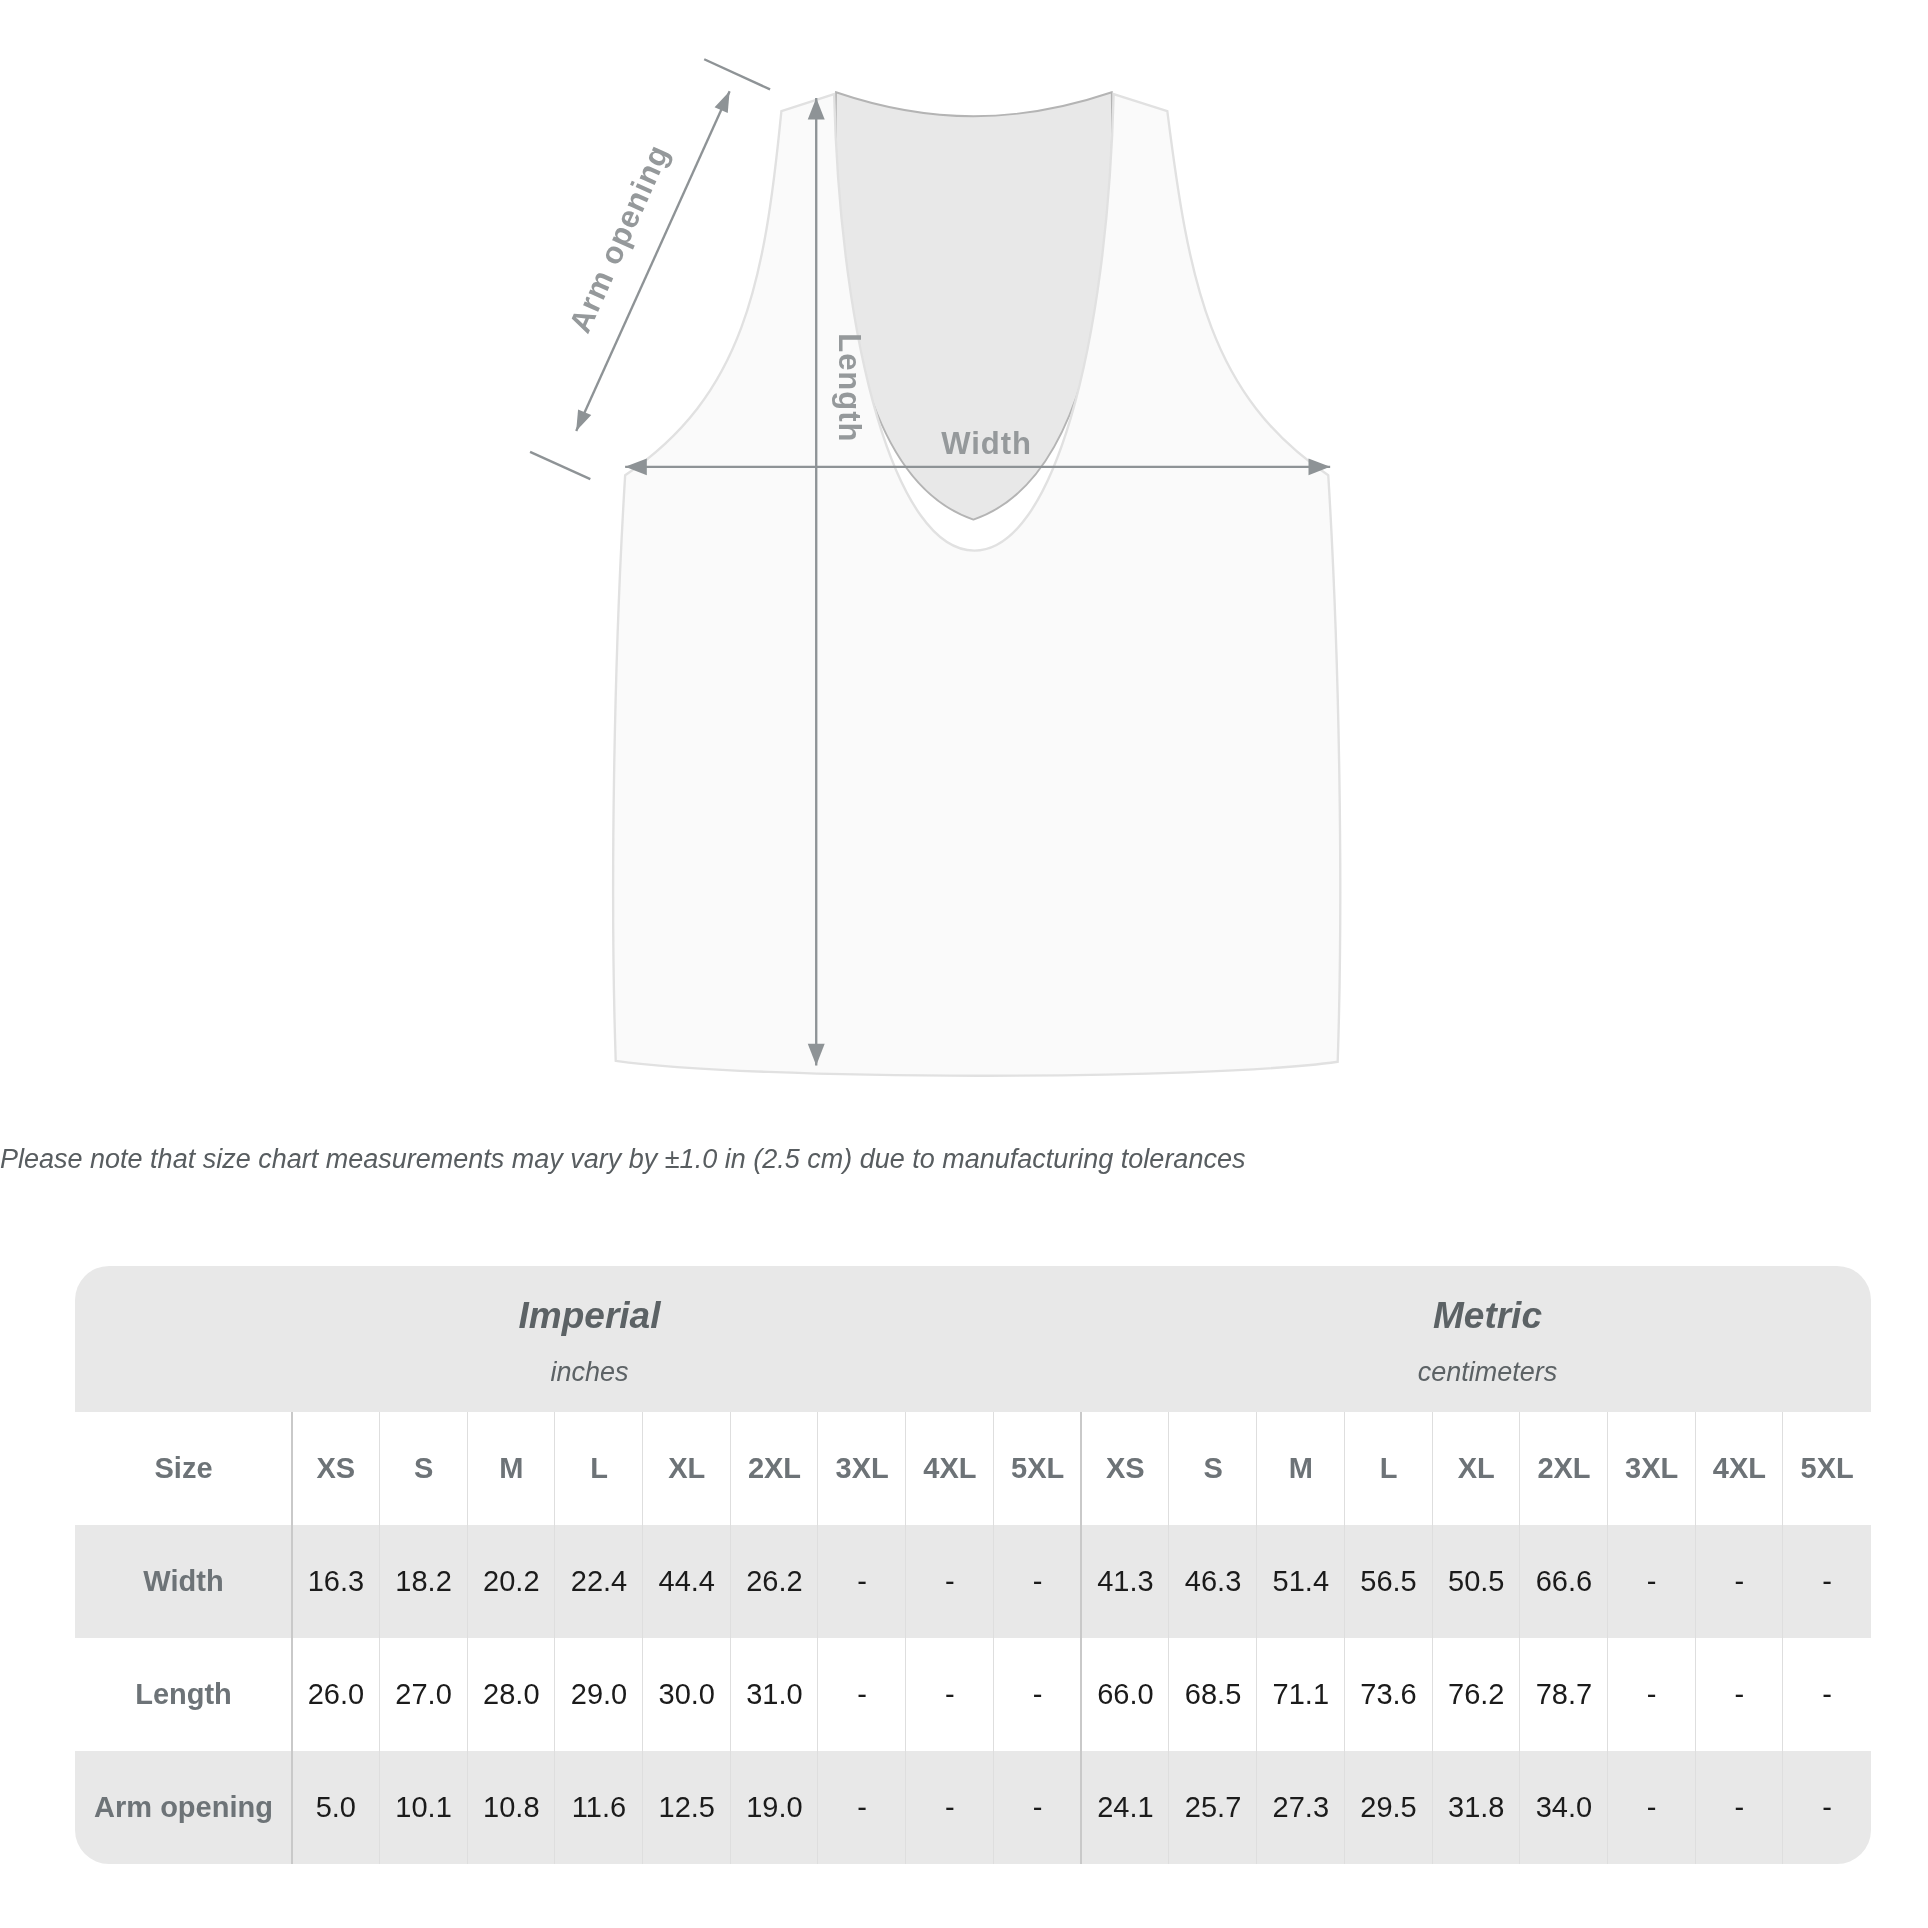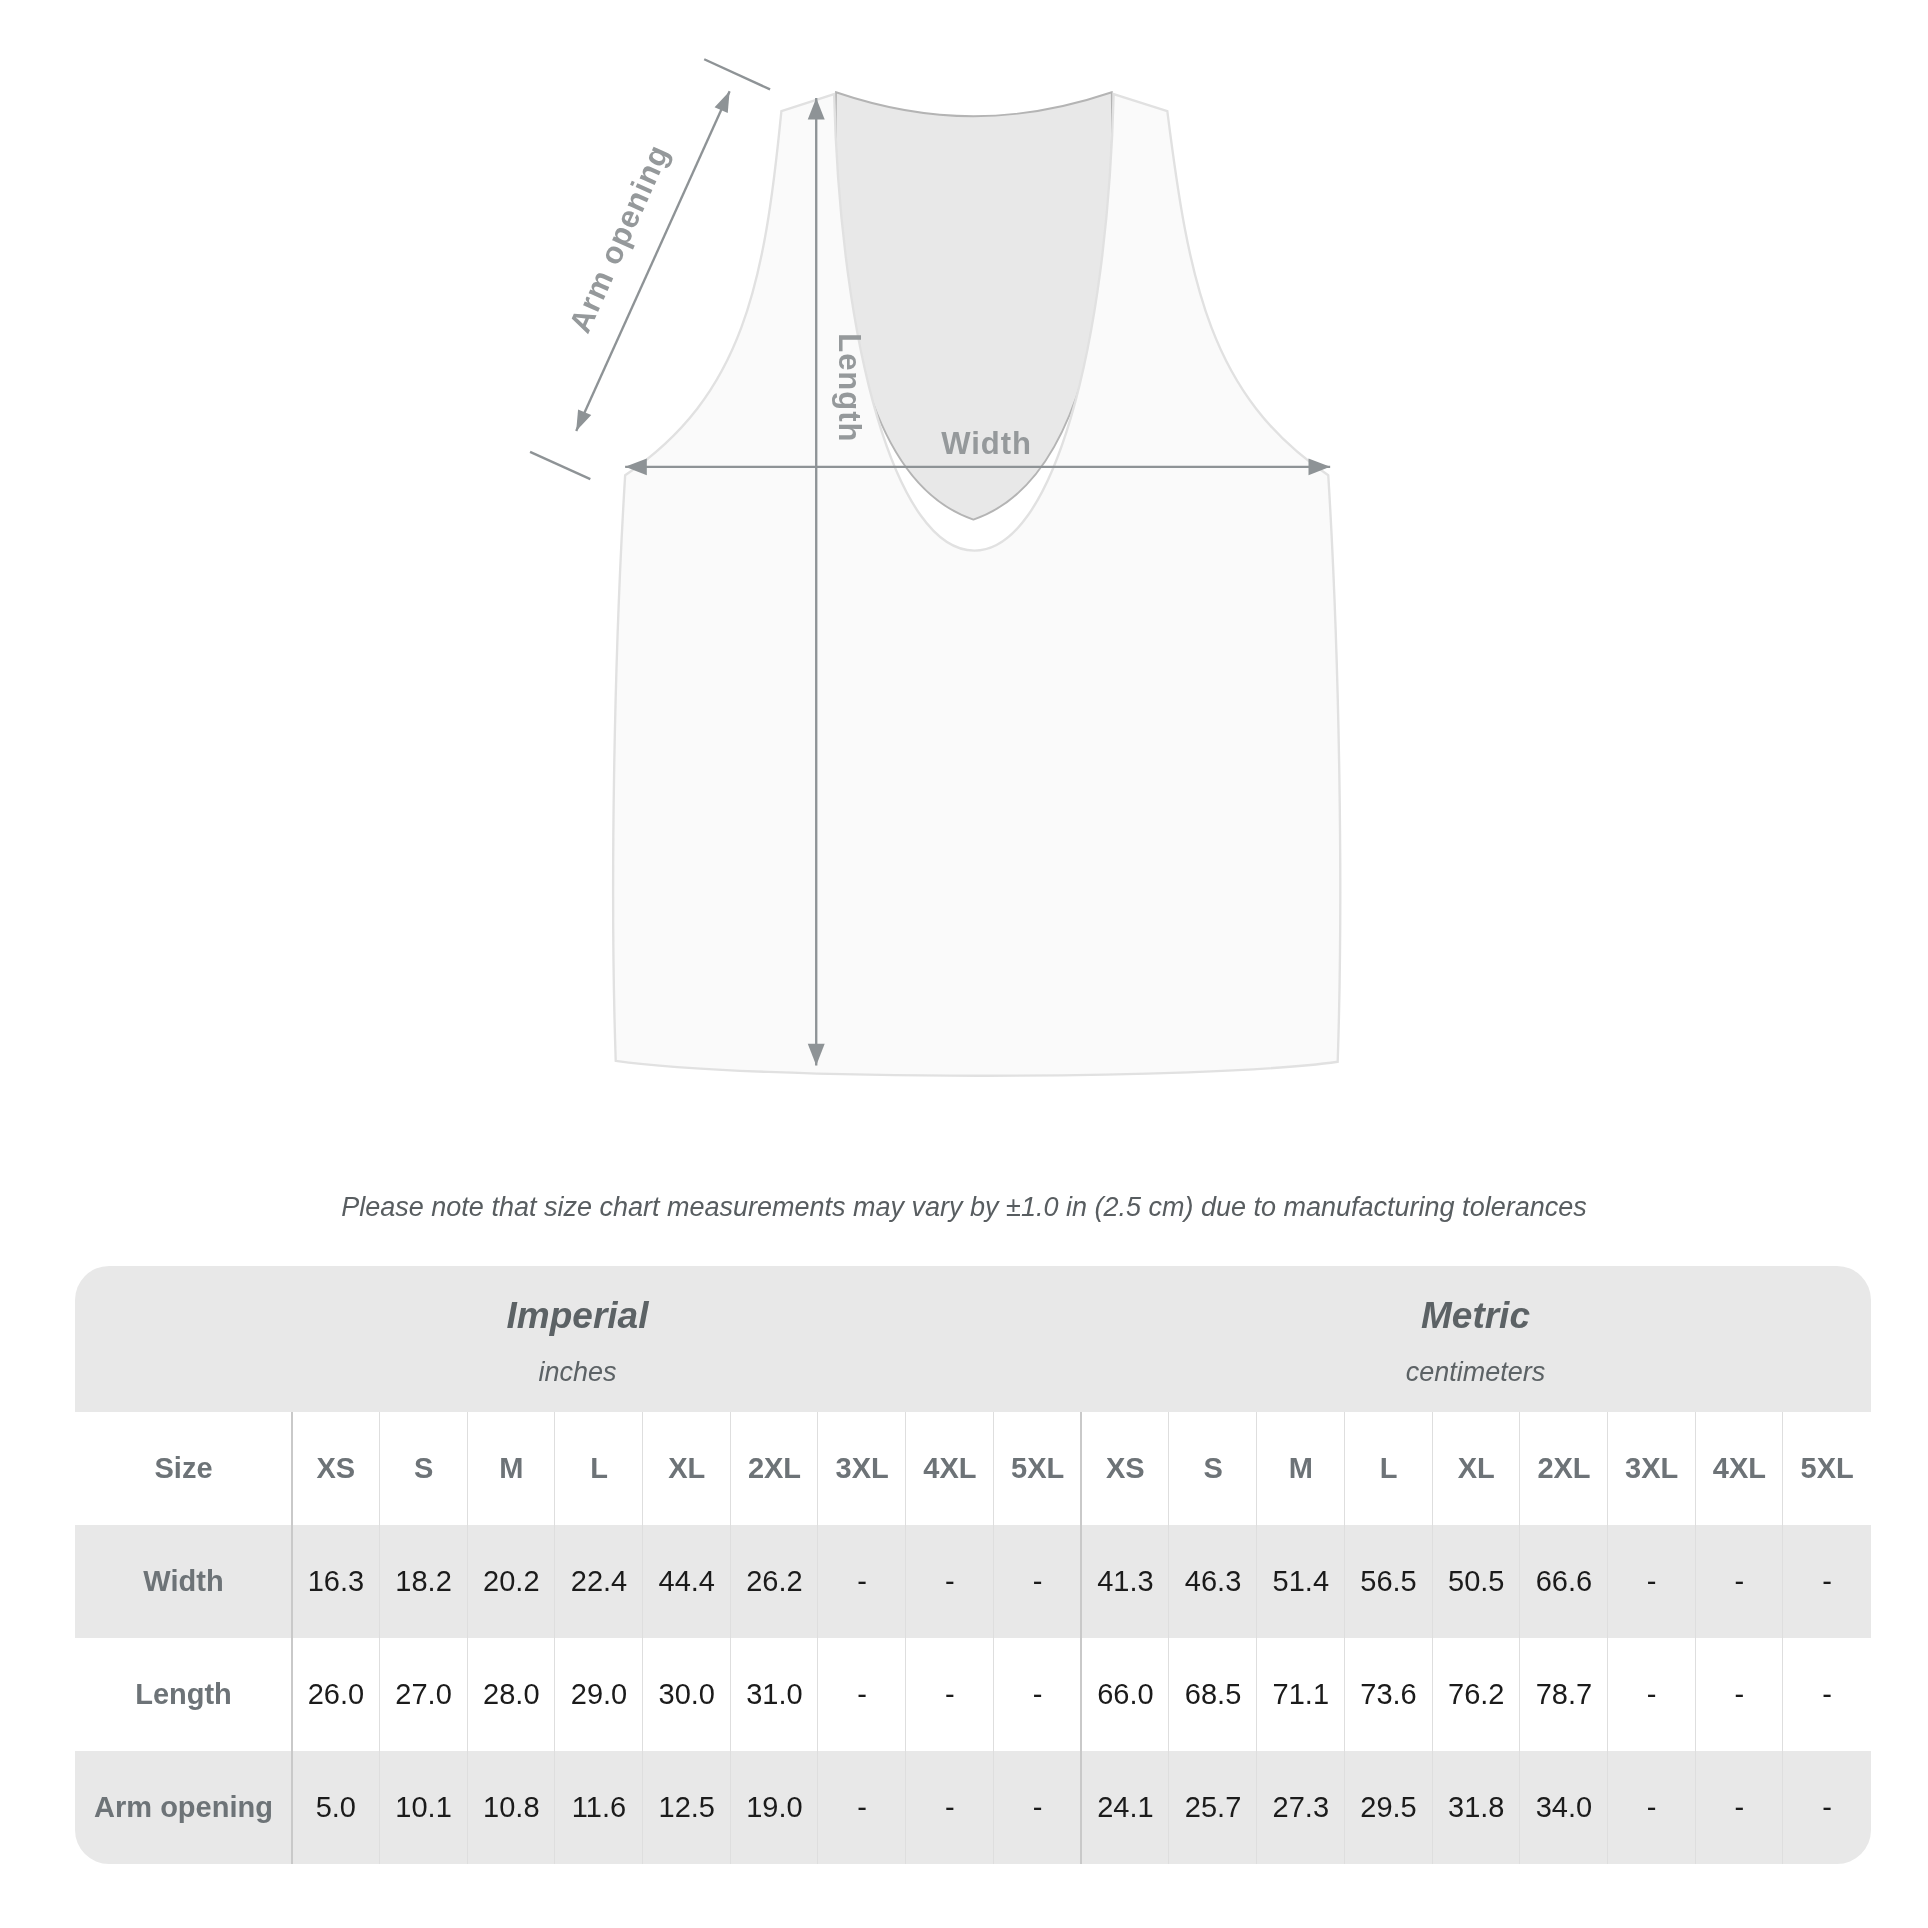--- a/index.html
+++ b/index.html
@@ -11,28 +11,28 @@
   .figure-svg { position: absolute; left: 0; top: 0; }
   .dim-label {
     fill: #95999b; font-weight: bold; font-size: 33px;
     font-family: "Liberation Sans", sans-serif; letter-spacing: 1px;
   }
   .page-title {
     position: absolute; left: 0; top: 1128px; width: 100%;
     text-align: center; font-size: 46px; font-weight: bold; color: #3d3d3d;
   }
   .page-subtitle {
-    position: absolute; left: 0; top: 1192px; width: 100%;
-    text-align: center; font-size: 27px; font-style: italic; color: #585d60;
+    position: absolute; left: 0; top: 1144px; width: 100%;
+    font-size: 27px; font-style: italic; color: #585d60;
   }
   .size-table {
     position: absolute; left: 75px; top: 1266px; width: 1796px; height: 598px;
     background: #e8e8e8; border-radius: 34px; overflow: hidden;
   }
-  .units-row { position: absolute; left: 0; top: 0; width: 100%; height: 146px; display: flex; }
+  .units-row { position: absolute; left: 0; top: 0; width: 100%; height: 146px; display: flex; padding-left: 12px; }
   .unit-block {
     display: flex; flex-direction: column; align-items: center;
     justify-content: center; gap: 12.2px; padding-top: 5.6px;
   }
   .unit-block.imperial { width: 1005px; }
   .unit-block.metric   { width: 791px; text-align: center; }
   .unit-name { font-size: 37px; font-weight: bold; font-style: italic; color: #5c6265; }
   .unit-sub  { font-size: 27px; font-style: italic; color: #5c6265; margin-top: 8px; }
   .stripe { position: absolute; left: 0; width: 100%; height: 113px; background: #ffffff; }
   .stripe.s1 { top: 146px; }

